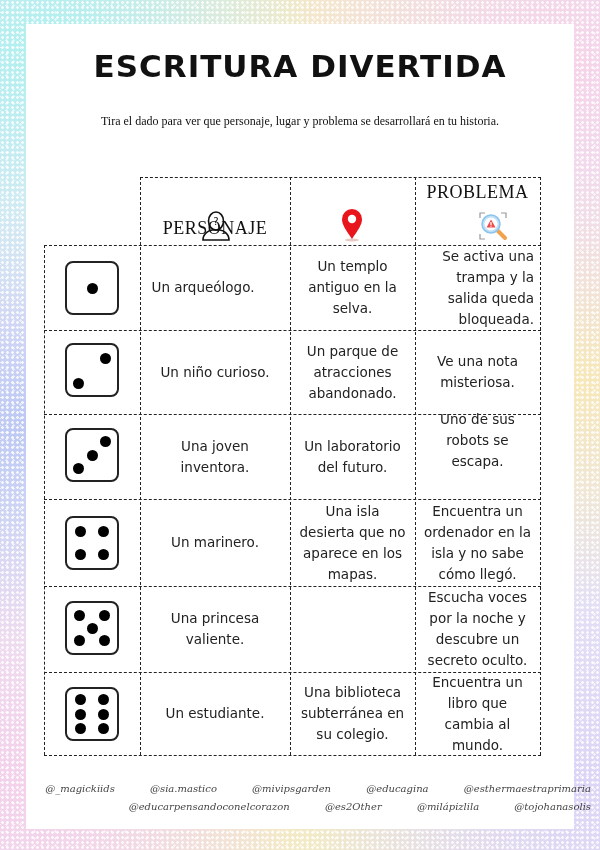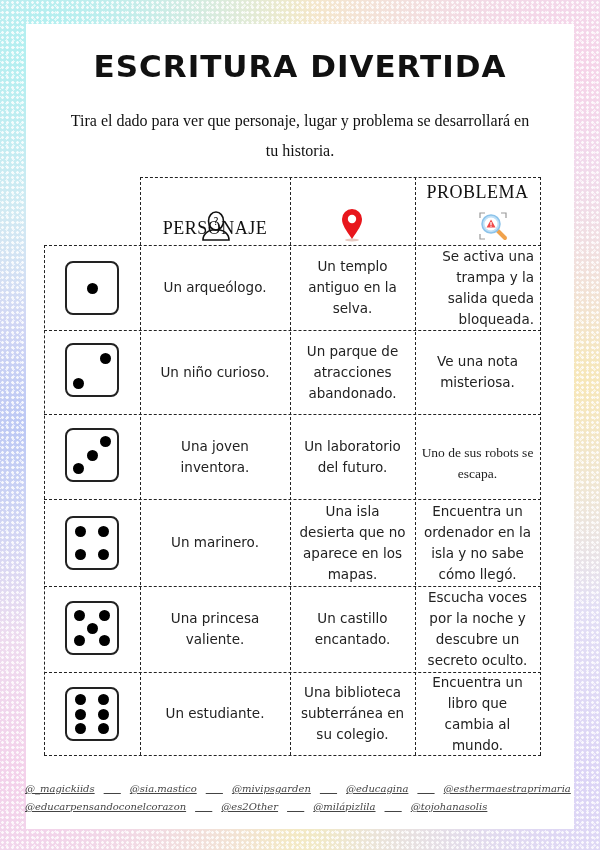--- a/index.html
+++ b/index.html
@@ -29,21 +29,21 @@
     position: absolute; left: 26px; top: 24px; width: 548px; height: 805px;
     background: #ffffff;
   }
   .title {
     position: absolute; left: 0; right: 0; top: 24px; text-align: center;
     font-family: "DejaVu Sans", sans-serif; font-weight: bold;
     font-size: 31px; letter-spacing: 1px; color: #111;
   }
   .subtitle {
     position: absolute; left: 40px; right: 40px; top: 82px; text-align: center;
-    font-family: "Liberation Serif", serif; font-size: 16px; line-height: 30px; color: #111;
+    font-family: "Liberation Serif", serif; font-size: 12px; line-height: 30px; color: #111;
   }
   .grid { position: absolute; left: 0; top: 0; width: 600px; height: 850px; }
   .cell {
     position: absolute; box-sizing: border-box;
     display: flex; align-items: center; justify-content: center; text-align: center;
     font-family: "DejaVu Sans", sans-serif; font-size: 13.5px; line-height: 21px; color: #222;
     padding: 0 6px;
   }
   .hline { position: absolute; height: 0; border-top: 1.6px dashed #222; }
   .vline { position: absolute; width: 0; border-left: 1.6px dashed #222; }
@@ -51,24 +51,23 @@
     position: absolute; text-align: center;
     font-family: "Liberation Serif", serif; font-size: 18px; letter-spacing: 0.5px; color: #111;
   }
   .head-icon { position: absolute; }
   .die {
     position: absolute; width: 54px; height: 54px; box-sizing: border-box;
     border: 2px solid #222; border-radius: 8px; background: #fff;
   }
   .pip { position: absolute; width: 11px; height: 11px; border-radius: 50%; background: #000; }
   .credits {
-    position: absolute; left: 16px; right: 0; text-align: left;
+    position: absolute; left: 0; right: 0; text-align: right;
     font-family: "DejaVu Serif", serif; font-style: italic; font-size: 10px; color: #444;
     word-spacing: 14px;
-    text-decoration: underline;
   }
   .credits span { word-spacing: normal; margin: 0 9px; }
 </style>
 </head>
 <body>
 
 <div class="speckle"></div>
 
 <div class="page">
   <div class="title">ESCRITURA DIVERTIDA</div>
@@ -111,60 +110,59 @@
     <circle cx="14" cy="14" r="9" fill="#bfe0f7" stroke="#8cc3ea" stroke-width="1.5"></circle>
     <circle cx="14" cy="14" r="6.5" fill="#fff"></circle>
     <path d="M14 9.5 L18.5 17.5 L9.5 17.5 Z" fill="#ef4a4a"></path>
     <rect x="13.4" y="12" width="1.2" height="3" fill="#fff"></rect>
     <rect x="13.4" y="15.6" width="1.2" height="1.1" fill="#fff"></rect>
   </svg>
 
   <div class="die" style="left:65px; top:261px;">
     <div class="pip" style="left:19.5px; top:19.5px;"></div>
   </div>
-  <div class="cell" style="left:140px; width:150px; top:245px; height:85px;">Un arqueólogo.</div>
+  <div class="cell" style="left:128px; width:150px; top:245px; height:85px;">Un arqueólogo.</div>
   <div class="cell" style="left:290px; width:125px; top:245px; height:85px;">Un templo antiguo en la selva.</div>
   <div class="cell" style="left:415px; width:125px; top:245px; height:85px;text-align:right;">Se activa una trampa y la salida queda bloqueada.</div>
 
   <div class="die" style="left:65px; top:343px;">
     <div class="pip" style="left:33px; top:8px;"></div>
     <div class="pip" style="left:6px; top:33px;"></div>
   </div>
   <div class="cell" style="left:140px; width:150px; top:330px; height:84px;">Un niño curioso.</div>
   <div class="cell" style="left:415px; width:125px; top:330px; height:84px;">Ve una nota misteriosa.</div>
   <div class="cell" style="left:290px; width:125px; top:330px; height:84px;">Un parque de atracciones abandonado.</div>
 
   <div class="die" style="left:65px; top:428px;">
     <div class="pip" style="left:33px; top:6px;"></div>
     <div class="pip" style="left:19.5px; top:19.5px;"></div>
     <div class="pip" style="left:6px; top:33px;"></div>
   </div>
   <div class="cell" style="left:140px; width:150px; top:414px; height:85px;">Una joven inventora.</div>
   <div class="cell" style="left:290px; width:125px; top:414px; height:85px;">Un laboratorio del futuro.</div>
-  <div class="cell" style="left:415px; width:125px; top:420px; height:85px;font-family:Liberation Serif, serif;">Uno de sus robots se escapa.</div>
+  <div class="cell" style="left:415px; width:125px; top:398px; height:85px;">Uno de sus robots se escapa.</div>
 
   <div class="die" style="left:65px; top:516px;">
     <div class="pip" style="left:8px; top:8px;"></div>
     <div class="pip" style="left:31px; top:8px;"></div>
     <div class="pip" style="left:8px; top:31px;"></div>
     <div class="pip" style="left:31px; top:31px;"></div>
   </div>
   <div class="cell" style="left:140px; width:150px; top:499px; height:87px;">Un marinero.</div>
   <div class="cell" style="left:290px; width:125px; top:499px; height:87px;">Una isla desierta que no aparece en los mapas.</div>
   <div class="cell" style="left:415px; width:125px; top:499px; height:87px;">Encuentra un ordenador en la isla y no sabe cómo llegó.</div>
 
   <div class="die" style="left:65px; top:601px;">
     <div class="pip" style="left:7px; top:7px;"></div>
     <div class="pip" style="left:32px; top:7px;"></div>
     <div class="pip" style="left:19.5px; top:19.5px;"></div>
     <div class="pip" style="left:7px; top:32px;"></div>
     <div class="pip" style="left:32px; top:32px;"></div>
   </div>
   <div class="cell" style="left:140px; width:150px; top:586px; height:86px;">Una princesa valiente.</div>
-  <div class="cell" style="left:290px; width:125px; top:586px; height:86px;">Un castillo encantado.</div>
   <div class="cell" style="left:415px; width:125px; top:586px; height:86px;">Escucha voces por la noche y descubre un secreto oculto.</div>
 
   <div class="die" style="left:65px; top:687px;">
     <div class="pip" style="left:8px; top:5px;"></div>
     <div class="pip" style="left:31px; top:5px;"></div>
     <div class="pip" style="left:8px; top:19.5px;"></div>
     <div class="pip" style="left:31px; top:19.5px;"></div>
     <div class="pip" style="left:8px; top:34px;"></div>
     <div class="pip" style="left:31px; top:34px;"></div>
   </div>

